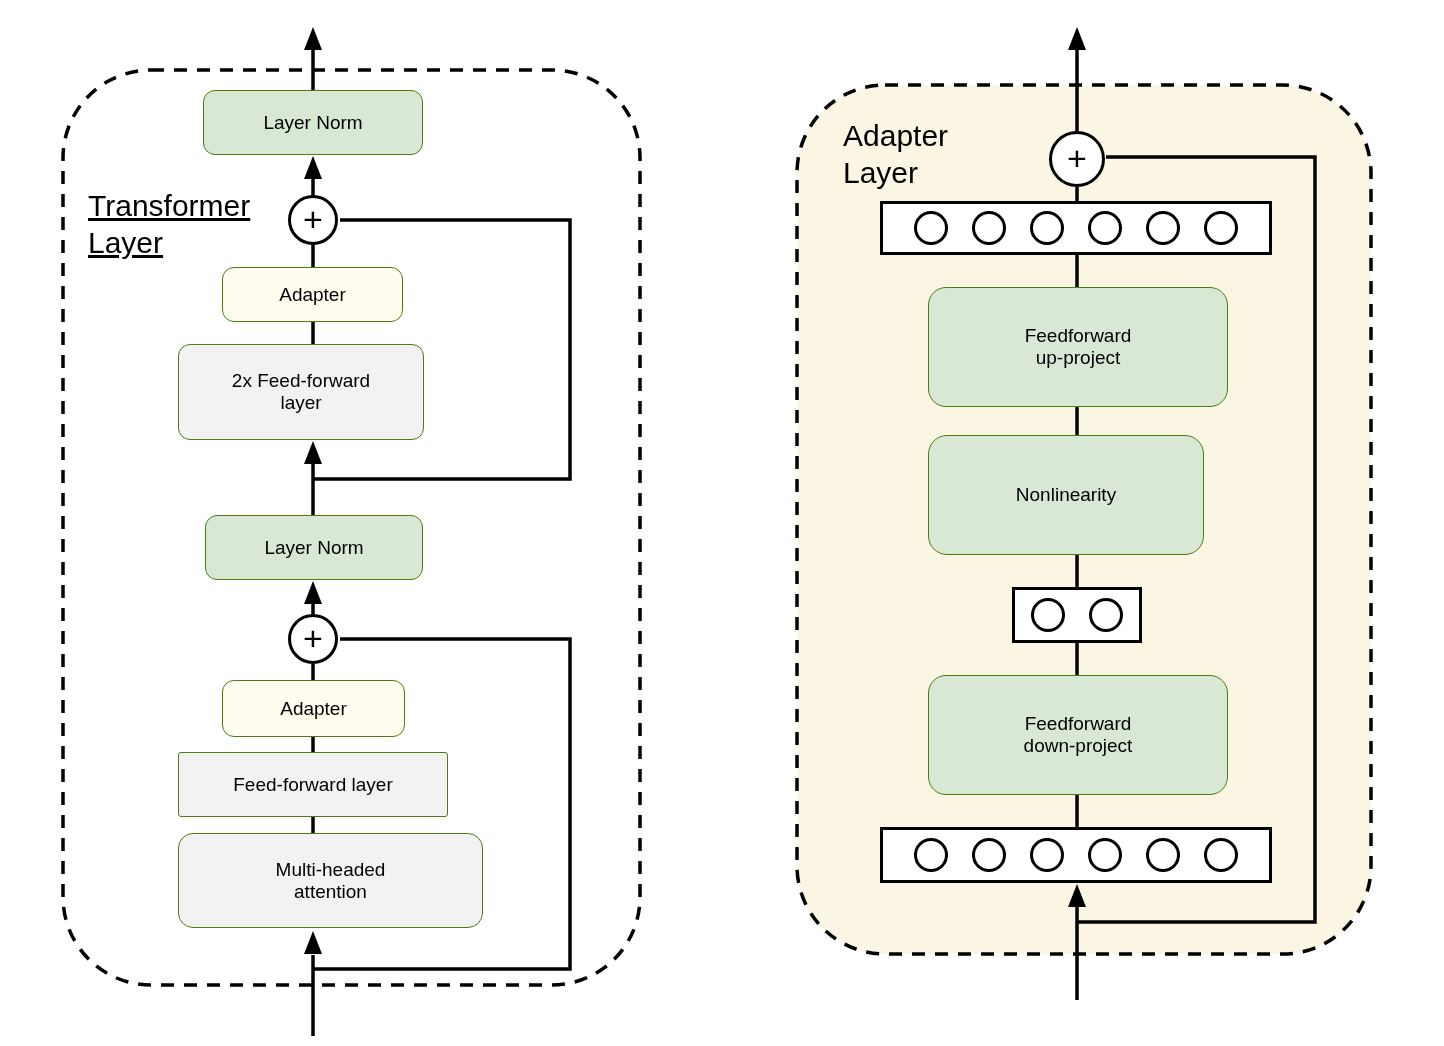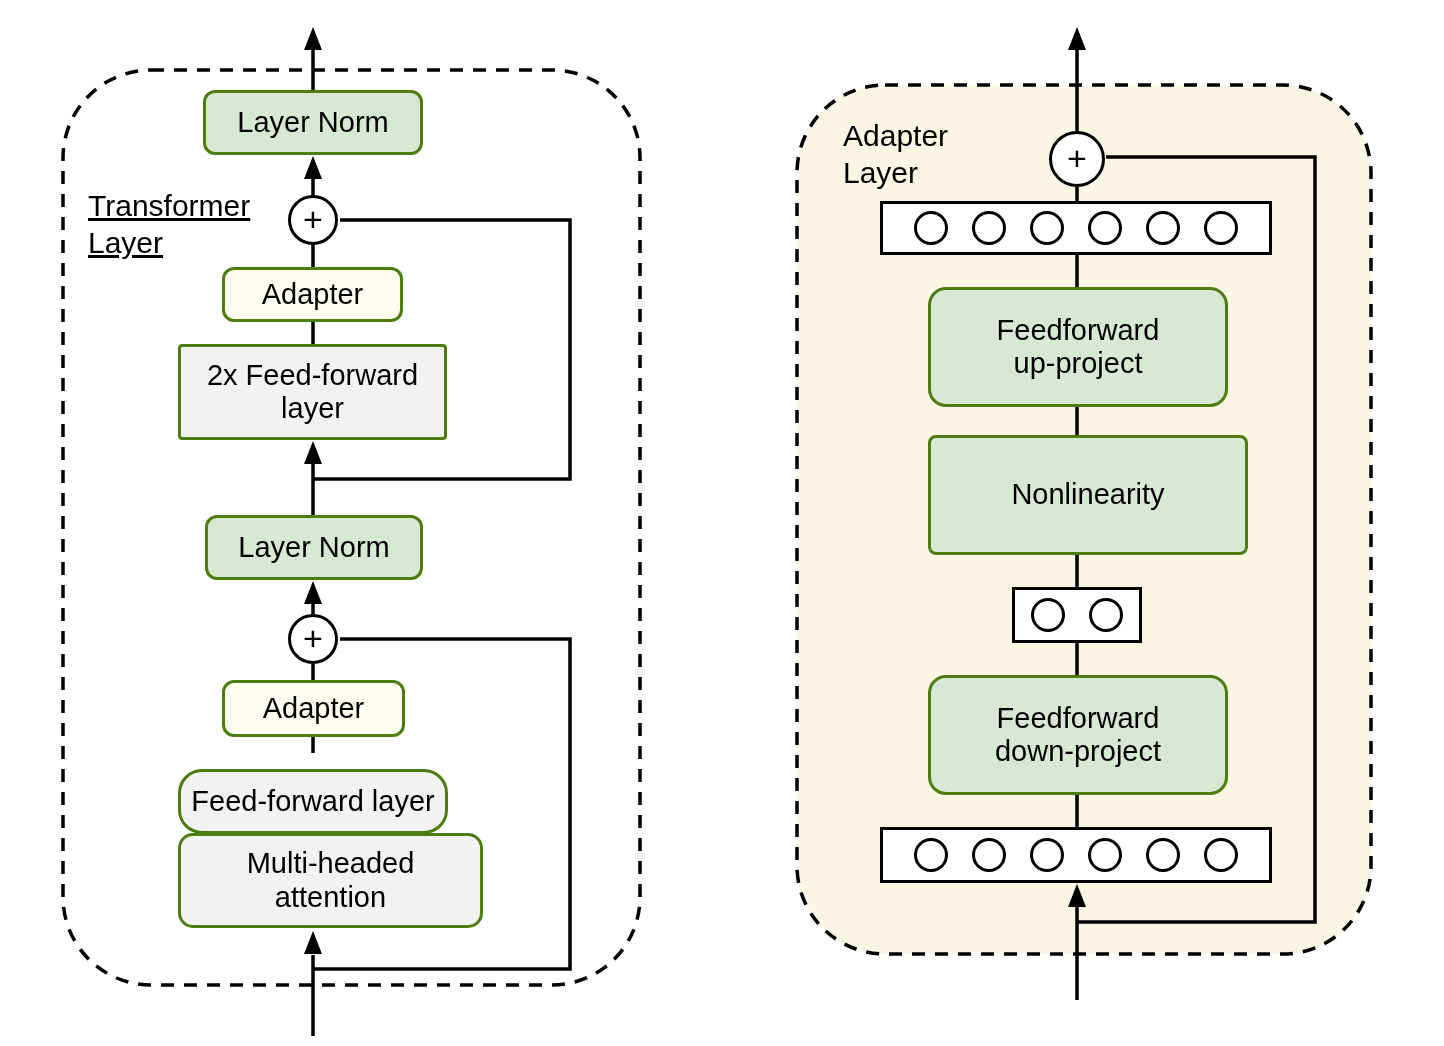--- a/index.html
+++ b/index.html
@@ -11,26 +11,26 @@
     font-family: "Liberation Sans", "DejaVu Sans", sans-serif;
     color: #000;
     overflow: hidden;
   }
   .canvas svg { position: absolute; left: 0; top: 0; z-index: 0; }
 
   .box {
     position: absolute;
     z-index: 1;
     box-sizing: border-box;
-    border: 3px solid #4d7c0f;
+    border: 1px solid #4d7c0f;
     display: flex;
     align-items: center;
     justify-content: center;
     text-align: center;
-    font-size: 29px;
+    font-size: 19px;
     line-height: 1.15;
     white-space: pre-line;
     background: #fff;
   }
   .box.green  { background: var(--color-green, #d8e8d4); }
   .box.gray   { background: var(--color-gray, #f2f2f2); }
   .box.cream  { background: var(--color-adapter_fill, #fffdf0); }
 
   .plus-circle {
     position: absolute;
@@ -137,30 +137,30 @@
 
   <div class="panel-label" style="left:88px; top:187px;text-decoration:underline;">Transformer
 Layer</div>
 
   <div class="box green" style="left:203px; top:90px; width:220px; height:65px; border-radius:12px;">Layer Norm</div>
 
   <div class="plus-circle" style="left:288px; top:195px; width:50px; height:50px;">+</div>
 
   <div class="box cream" style="left:222px; top:267px; width:181px; height:55px; border-radius:12px;">Adapter</div>
 
-  <div class="box gray" style="left:178px; top:344px; width:269px; height:96px; border-radius:4px;">2x Feed-forward
+  <div class="box gray" style="left:178px; top:344px; width:246px; height:96px; border-radius:12px;">2x Feed-forward
 layer</div>
 
   <div class="box green" style="left:205px; top:515px; width:218px; height:65px; border-radius:12px;">Layer Norm</div>
 
   <div class="plus-circle" style="left:288px; top:614px; width:50px; height:50px;">+</div>
 
   <div class="box cream" style="left:222px; top:680px; width:183px; height:57px; border-radius:12px;">Adapter</div>
 
-  <div class="box gray" style="left:178px; top:752px; width:270px; height:65px; border-radius:24px;margin-top:17px;">Feed-forward layer</div>
+  <div class="box gray" style="left:178px; top:752px; width:270px; height:65px; border-radius:3px;">Feed-forward layer</div>
 
   <div class="box gray" style="left:178px; top:833px; width:305px; height:95px; border-radius:15px;">Multi-headed
 attention</div>
 
   <div class="panel-label" style="left:843px; top:117px;">Adapter
 Layer</div>
 
   <div class="plus-circle" style="left:1049px; top:131px; width:56px; height:56px;">+</div>
 
   <div class="feature-row" style="left:880px; top:201px; width:392px; height:54px;">
@@ -168,21 +168,21 @@
       <span class="unit"></span>
       <span class="unit"></span>
       <span class="unit"></span>
       <span class="unit"></span>
       <span class="unit"></span>
     </div>
 
   <div class="box green" style="left:928px; top:287px; width:300px; height:120px; border-radius:18px;">Feedforward
 up-project</div>
 
-  <div class="box green" style="left:928px; top:435px; width:320px; height:120px; border-radius:8px;">Nonlinearity</div>
+  <div class="box green" style="left:928px; top:435px; width:276px; height:120px; border-radius:19px;">Nonlinearity</div>
 
   <div class="feature-row" style="left:1012px; top:587px; width:130px; height:56px;">
       <span class="unit"></span>
       <span class="unit"></span>
     </div>
 
   <div class="box green" style="left:928px; top:675px; width:300px; height:120px; border-radius:18px;">Feedforward
 down-project</div>
 
   <div class="feature-row" style="left:880px; top:827px; width:392px; height:56px;">

